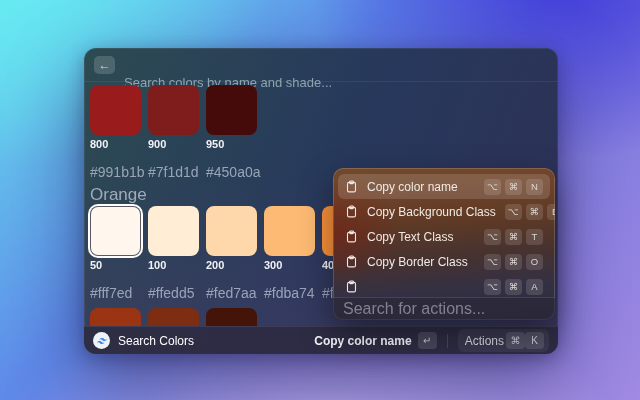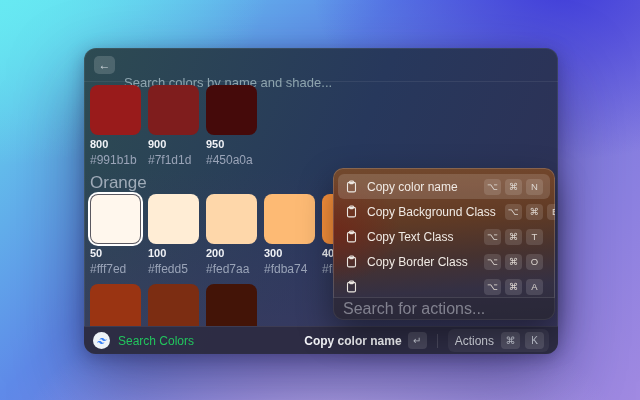--- a/index.html
+++ b/index.html
@@ -48,50 +48,50 @@
   .swatch {
     width:51px; height:50px; border-radius:8px; flex:0 0 auto; cursor:default;
   }
   .swatch.selected {
     border:1px solid rgba(35,35,48,.75);
     box-shadow: 0 0 0 2px #ffffff;
   }
   .label-row { display:flex; gap:7px; margin-top:3px; }
   .label-cell { width:51px; flex:0 0 auto; }
   .shade { font-size:11px; font-weight:600; color:#f0f2f6; line-height:13px; }
-  .hex   { font-size:12px; color:#9aa4b8; line-height:12px; margin-top:3px; }
+  .hex   { font-size:14px; color:#9aa4b8; line-height:12px; margin-top:15px; }
 
   .section-label { margin:11px 0 5px 0; font-size:17px; color:#9fabb8; line-height:12px; }
   .row3 { margin-top:9px; }
 
   
   .footer {
     position:absolute; left:0; right:0; bottom:0; height:28px;
     display:flex; align-items:center; gap:8px; padding:0 9px;
     background:rgba(45,43,66,.92);
     border-top:1px solid rgba(255,255,255,.08);
     border-radius:0 0 12px 12px;
   }
   .app-logo {
     width:17px; height:17px; border-radius:50%; background:#eef3f8;
     display:flex; align-items:center; justify-content:center; flex:0 0 auto;
   }
-  .app-name { font-size:12px; color:#22c55e; }
+  .app-name { font-size:12px; color:#ffffff; }
   .footer-spacer { flex:1; }
   .primary-action { display:flex; align-items:center; gap:6px; cursor:default; }
   .primary-action-label { font-size:12px; font-weight:700; color:#f4f5f9; }
   .keycap {
     min-width:19px; height:17px; padding:0 4px; border-radius:4px;
     background:rgba(255,255,255,.13); color:#c9cdd9;
     display:flex; align-items:center; justify-content:center;
     font-size:10px; line-height:1;
   }
   .footer-divider { width:1px; height:14px; background:rgba(255,255,255,.14); margin:0 2px; }
   .actions-group {
-    display:flex; align-items:center; gap:5px; padding:3px 5px;
+    display:flex; align-items:center; padding:3px 5px;
     border-radius:6px; background:rgba(255,255,255,.06); cursor:default;
   }
   .actions-label { font-size:12px; color:#d5d8e1; margin:0 2px; }
 
   
   .menu {
     position:absolute; right:3px; top:120px; width:222px; height:152px;
     border-radius:10px; overflow:hidden;
     background:
       radial-gradient(ellipse 90px 70px at 0% 42%, rgba(122,28,18,.55), rgba(122,28,18,0) 75%),

